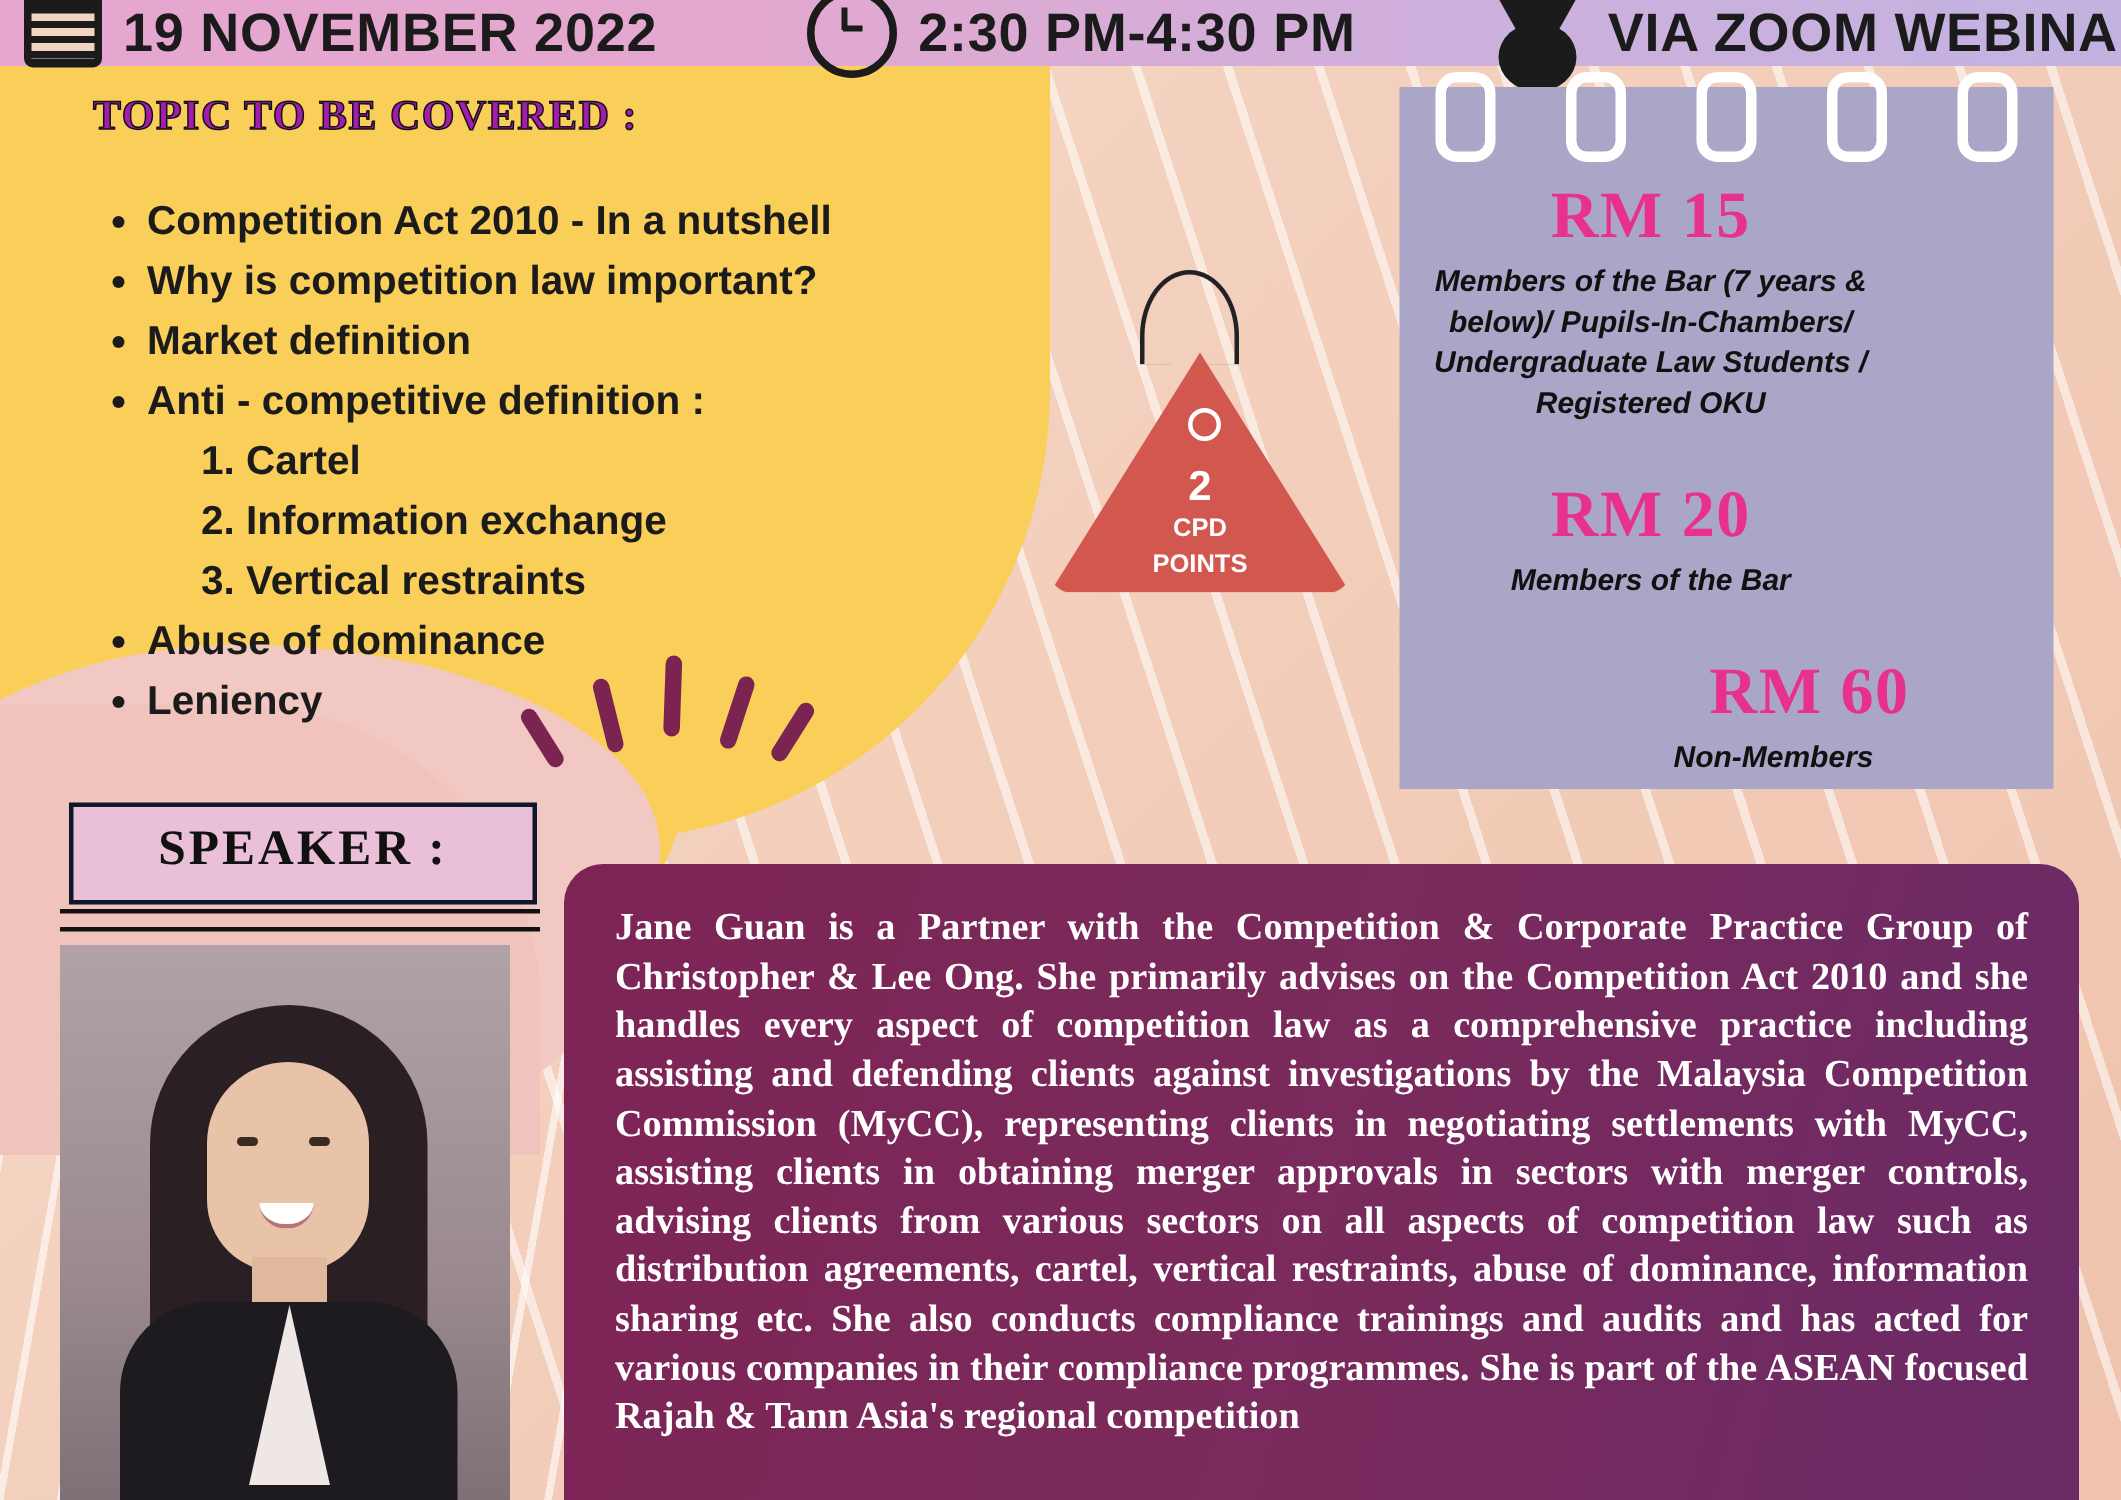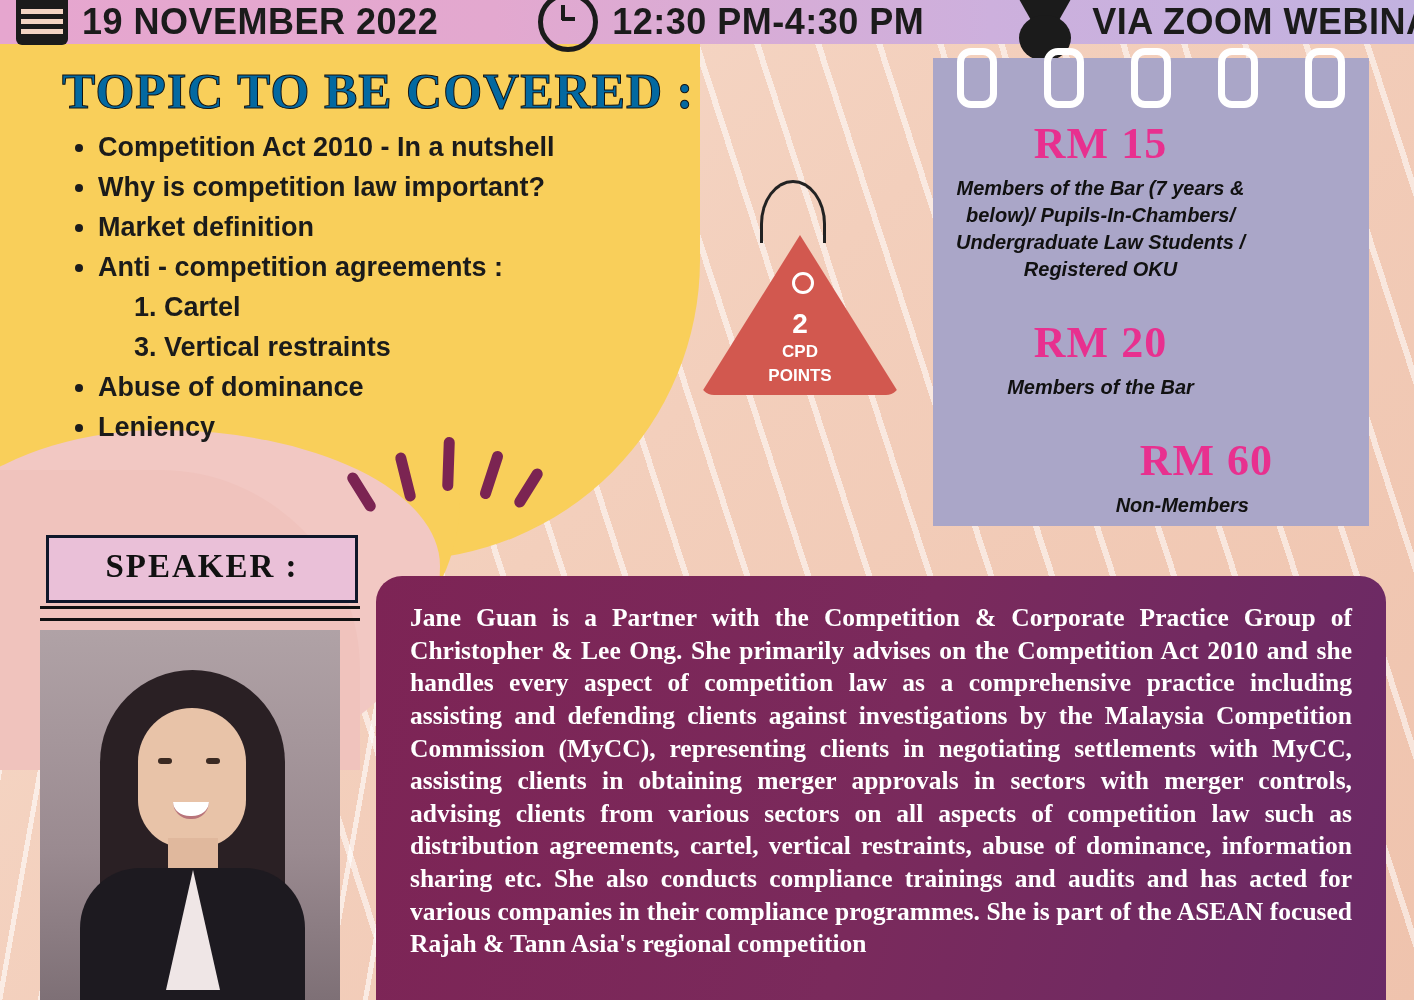--- a/index.html
+++ b/index.html
@@ -36,21 +36,21 @@
   .ic-cal{width:52px;height:52px;background:#1b1b1b;border-radius:6px;position:relative;margin-top:-6px;}
   .ic-cal:before{content:"";position:absolute;left:5px;right:5px;top:16px;bottom:6px;
     background:repeating-linear-gradient(#f3d4c3 0 5px,#1b1b1b 5px 10px);}
   .ic-clock{width:50px;height:50px;border:5px solid #1b1b1b;border-radius:50%;position:relative;}
   .ic-clock:before{content:"";position:absolute;left:18px;top:8px;width:4px;height:15px;background:#1b1b1b;}
   .ic-clock:after{content:"";position:absolute;left:19px;top:20px;width:13px;height:4px;background:#1b1b1b;}
   .ic-pin{width:0;height:0;border-left:26px solid transparent;border-right:26px solid transparent;border-top:46px solid #1b1b1b;position:relative;}
   .ic-pin:before{content:"";position:absolute;left:-26px;top:-30px;width:52px;height:46px;border-radius:50%;background:#1b1b1b;}
 
   
-  .topic-title{position:absolute;left:62px;top:62px;font-weight:bold;font-size:50px;color:#0369a1;
+  .topic-title{position:absolute;left:62px;top:62px;font-weight:bold;font-size:28px;color:#a21caf;
     letter-spacing:1px;font-family:"Liberation Serif",serif;-webkit-text-stroke:1px #111;}
   .topic-list{position:absolute;left:62px;top:128px;width:640px;margin:0;padding:0 0 0 36px;}
   .topic-list li{font-size:27px;font-weight:bold;color:#1b1b1b;line-height:1.48;}
   .sublist{list-style:none;margin:0;padding:0 0 0 36px;}
   .sublist li{font-size:27px;font-weight:bold;color:#1b1b1b;line-height:1.48;}
 
   
   .cpd-wrap{position:absolute;left:700px;top:190px;width:200px;height:210px;}
   .cpd-string{position:absolute;left:60px;top:-10px;width:60px;height:60px;border:3px solid #222;border-radius:50% 50% 0 0/70% 70% 0 0;border-bottom:none;}
   .cpd-shape{position:absolute;left:0;top:45px;width:200px;height:160px;background:#d2584f;
@@ -115,37 +115,38 @@
 <div class="blob-pink2"></div>
 
 <div class="topbar">
   <div class="row">
     <div class="tb-item tb-date">
       <span class="ic-cal"></span>
       <span class="tb-text">19 NOVEMBER 2022</span>
     </div>
     <div class="tb-item tb-time">
       <span class="ic-clock"></span>
-      <span class="tb-text">12:30 PM-4:30 PM</span>
+      <span class="tb-text">2:30 PM-4:30 PM</span>
     </div>
     <div class="tb-item tb-venue">
       <span class="ic-pin"></span>
       <span class="tb-text">VIA ZOOM WEBINAR</span>
     </div>
   </div>
 </div>
 
 <div class="topic-title">TOPIC TO BE COVERED :</div>
 <ul class="topic-list">
   <li>Competition Act 2010 - In a nutshell</li>
   <li>Why is competition law important?</li>
   <li>Market definition</li>
-  <li>Anti - competition agreements :</li>
+  <li>Anti - competitive definition :</li>
   <ul class="sublist">
     <li>1. Cartel</li>
+    <li>2. Information exchange</li>
     <li>3. Vertical restraints</li>
   </ul>
   <li>Abuse of dominance</li>
   <li>Leniency</li>
 </ul>
 
 <div class="cpd-wrap">
   <div class="cpd-string"></div>
   <div class="cpd-shape"></div>
   <div class="cpd-inner"></div>

